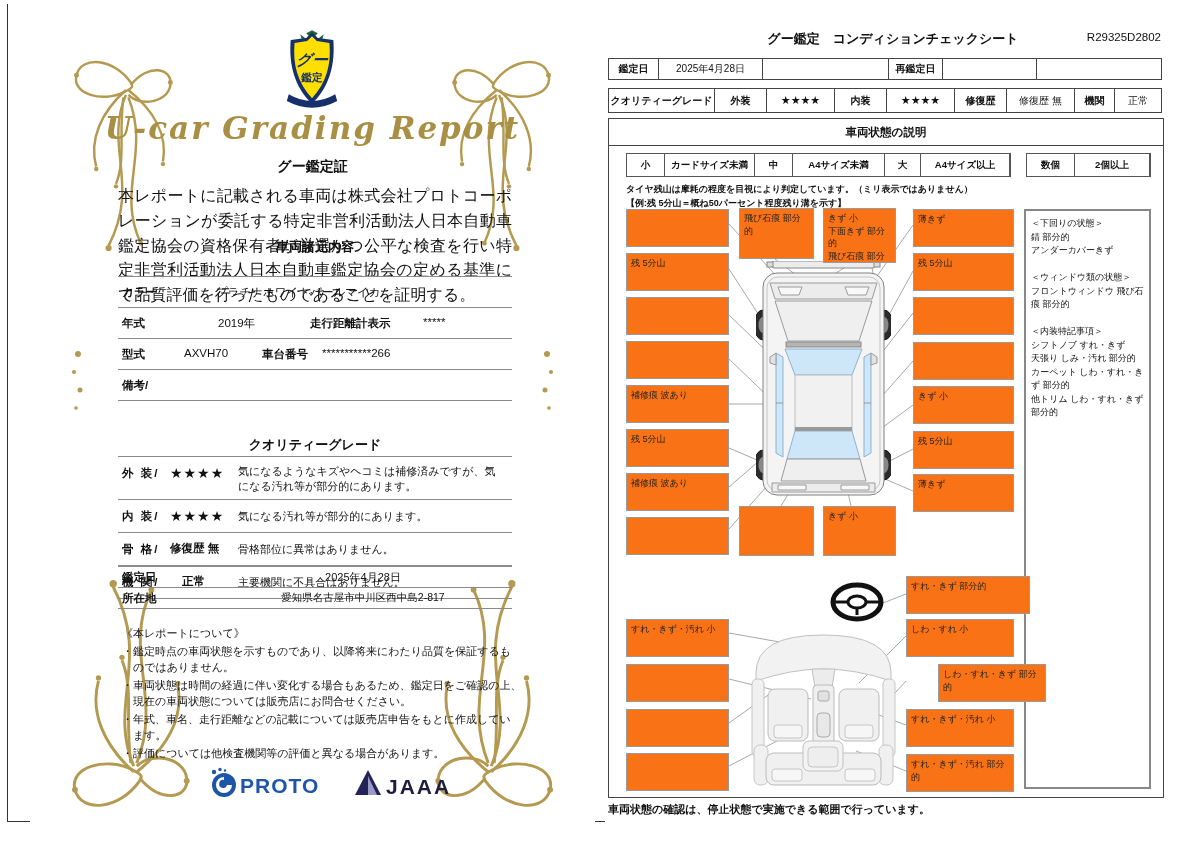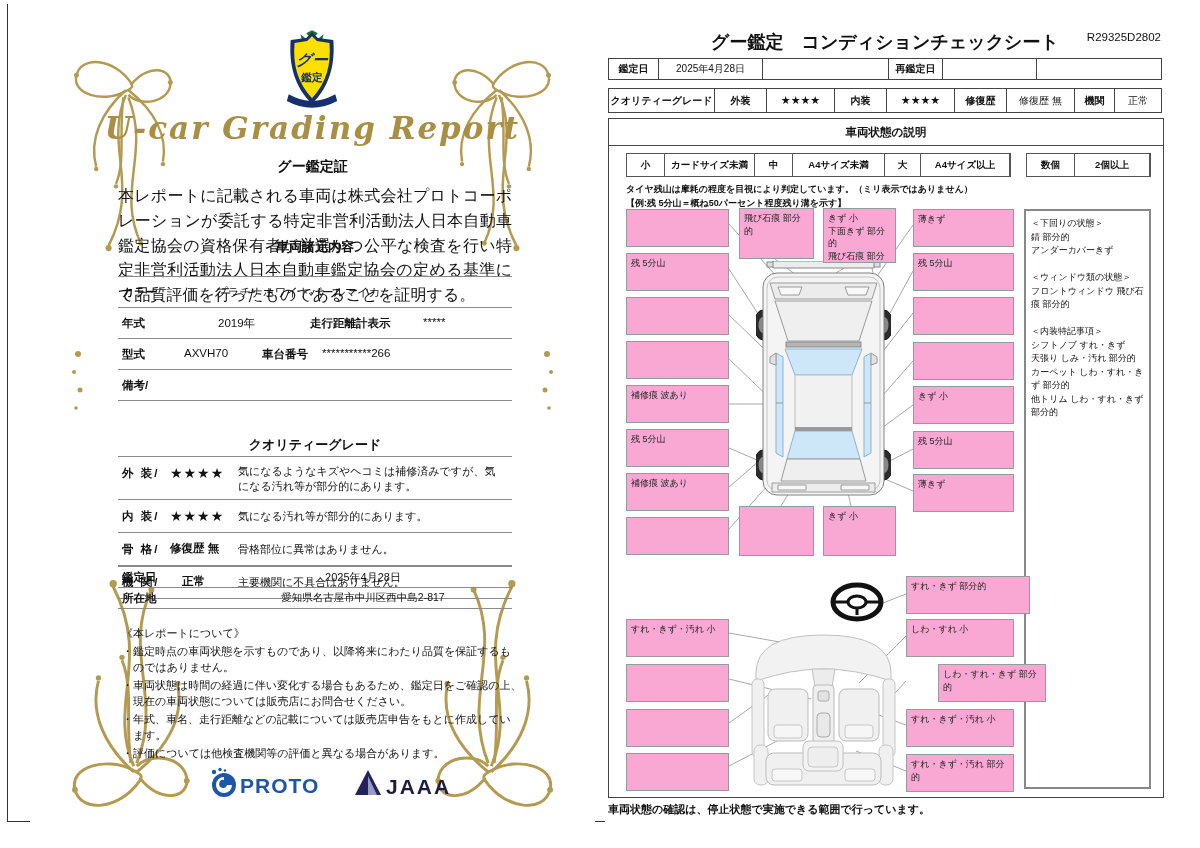--- a/index.html
+++ b/index.html
@@ -27,34 +27,34 @@
   .grow .stars{font-size:14px;letter-spacing:1px;}
   .grow .desc{left:120px;top:7px;width:268px;font-size:11px;line-height:1.35;}
   .irow{position:relative;border-top:1px solid #8a8a8a;height:20px;}
   .irow .lab{position:absolute;left:4px;top:3px;font-size:11.5px;font-weight:600;}
   .irow .val{position:absolute;left:120px;top:3px;width:250px;text-align:center;font-size:11px;white-space:nowrap;}
   #about{position:absolute;left:92px;top:608px;width:400px;font-size:11px;line-height:1.45;}
   #about .itm{padding-left:1em;text-indent:-1em;margin-top:2px;}
   .orn{position:absolute;pointer-events:none;}
   
   #page-right{position:absolute;left:605px;top:28px;width:560px;height:812px;background:#fff;}
-  #rp-title{position:absolute;left:0;top:2px;width:560px;text-align:center;font-weight:bold;font-size:18px;}
+  #rp-title{position:absolute;left:8px;top:2px;width:560px;text-align:center;font-weight:bold;font-size:13px;}
   #rp-code{position:absolute;right:4px;top:3px;font-size:11.5px;}
   .cellrow{position:absolute;left:3px;width:554px;display:flex;border:1px solid #444;box-sizing:border-box;background:#fff;}
   .cell{border-right:1px solid #444;display:flex;align-items:center;justify-content:center;
         font-size:10px;box-sizing:border-box;white-space:nowrap;overflow:hidden;}
   .cell:last-child{border-right:none;}
   .cell.b{font-weight:bold;}
   #main-box{position:absolute;left:3px;top:90px;width:554px;height:678px;border:1px solid #444;background:#fff;box-sizing:content-box;}
   #mb-head{position:absolute;left:0;top:0;width:554px;height:26px;border-bottom:1px solid #444;
            display:flex;align-items:center;justify-content:center;font-weight:bold;font-size:11.5px;}
   .legend{position:absolute;display:flex;border:1.5px solid #555;box-sizing:border-box;height:24px;background:#fff;}
   .legend .cell{border-right:1px solid #555;font-size:9.5px;font-weight:600;}
   #tire-note{position:absolute;left:17px;top:64px;width:430px;font-size:9px;font-weight:600;line-height:1.5;white-space:pre-line;}
-  .lbox{position:absolute;border:1px solid #9a9a9a;background:#f9a8d4;font-size:9px;line-height:1.4;
+  .lbox{position:absolute;border:1px solid #9a9a9a;background:#f97316;font-size:9px;line-height:1.4;
         padding:3px 4px;white-space:pre-line;color:#222;box-sizing:border-box;overflow:hidden;}
   #notes-panel{position:absolute;left:415px;top:90px;width:127px;height:580px;border:2px solid #888;
                box-sizing:border-box;padding:6px 5px;font-size:9px;line-height:1.5;white-space:pre-line;background:#fff;}
   #rp-footer{position:absolute;left:3px;top:774px;font-size:11px;font-weight:bold;}
   #leader-lines{position:absolute;left:0;top:0;pointer-events:none;}
 </style>
 </head>
 <body>
 
 <div id="root">

